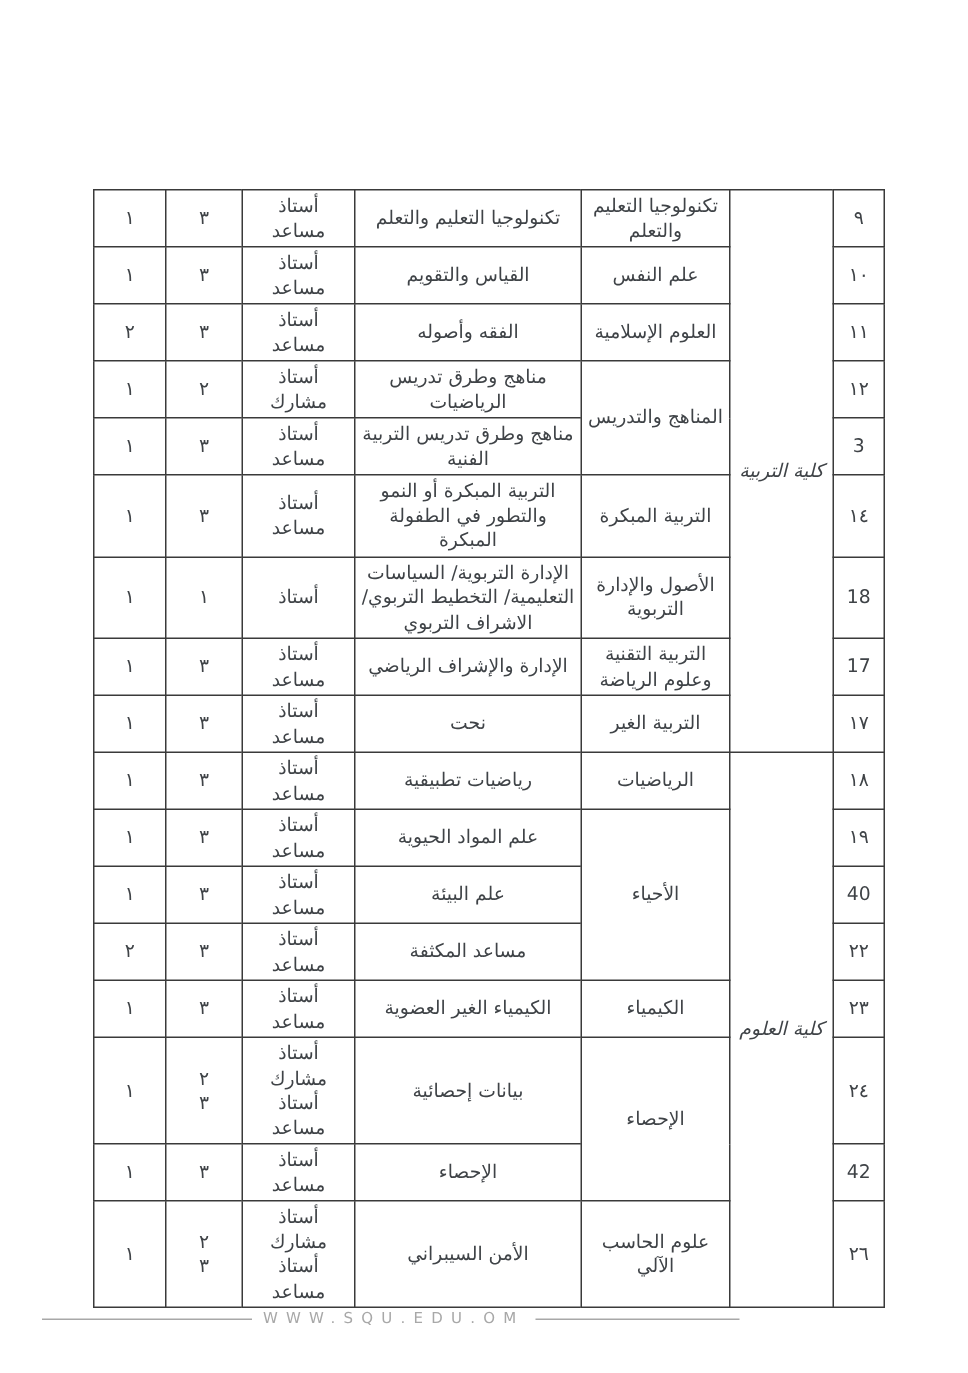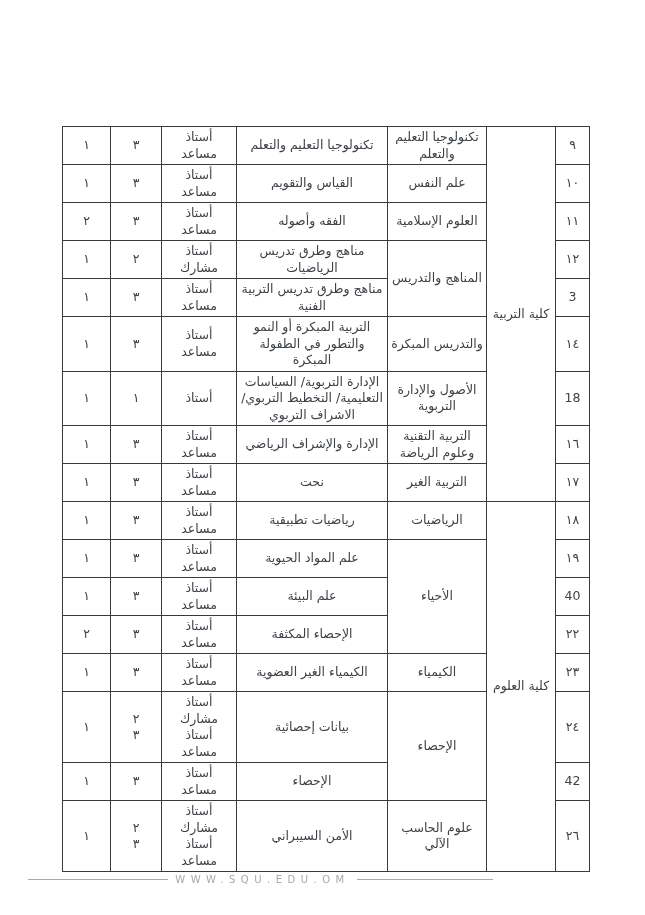--- a/index.html
+++ b/index.html
@@ -28,21 +28,21 @@
     text-align: center;
     vertical-align: middle;
     padding: 2px 3px;
     height: 30px;
     font-size: 12.5px;
     line-height: 1.32;
     white-space: pre-line;
     word-break: break-word;
   }
   td.serial-cell   { font-size: 12px; }
-  td.college-cell  { font-size: 13px; }
+  td.college-cell  { font-size: 13px; font-style: italic; }
   td.count-cell    { font-size: 12.5px; }
   .footer {
     position: absolute;
     left: 28px; top: 871px;
     width: 465px; height: 16px;
     display: flex;
     align-items: center;
   }
   .footer .fline {
     border-top: 1.5px solid var(--footer-color, #a8a8a8);
@@ -115,37 +115,37 @@
         <tr>
           <td class="serial-cell">3</td>
           <td>مناهج وطرق تدريس التربية الفنية</td>
           <td>أستاذ
 مساعد</td>
           <td class="count-cell">٣</td>
           <td class="count-cell">١</td>
         </tr>
         <tr>
           <td class="serial-cell">١٤</td>
-          <td>والتدريس المبكرة</td>
+          <td>التربية المبكرة</td>
           <td>التربية المبكرة أو النمو والتطور في الطفولة المبكرة</td>
           <td>أستاذ
 مساعد</td>
           <td class="count-cell">٣</td>
           <td class="count-cell">١</td>
         </tr>
         <tr>
           <td class="serial-cell">18</td>
           <td>الأصول والإدارة التربوية</td>
           <td>الإدارة التربوية/ السياسات التعليمية/ التخطيط التربوي/ الاشراف التربوي</td>
           <td>أستاذ</td>
           <td class="count-cell">١</td>
           <td class="count-cell">١</td>
         </tr>
         <tr>
-          <td class="serial-cell">١٦</td>
+          <td class="serial-cell">17</td>
           <td>التربية التقنية وعلوم الرياضة</td>
           <td>الإدارة والإشراف الرياضي</td>
           <td>أستاذ
 مساعد</td>
           <td class="count-cell">٣</td>
           <td class="count-cell">١</td>
         </tr>
         <tr>
           <td class="serial-cell">١٧</td>
           <td>التربية الغير</td>
@@ -177,21 +177,21 @@
         <tr>
           <td class="serial-cell">40</td>
           <td>علم البيئة</td>
           <td>أستاذ
 مساعد</td>
           <td class="count-cell">٣</td>
           <td class="count-cell">١</td>
         </tr>
         <tr>
           <td class="serial-cell">٢٢</td>
-          <td>الإحصاء المكثفة</td>
+          <td>مساعد المكثفة</td>
           <td>أستاذ
 مساعد</td>
           <td class="count-cell">٣</td>
           <td class="count-cell">٢</td>
         </tr>
         <tr>
           <td class="serial-cell">٢٣</td>
           <td>الكيمياء</td>
           <td>الكيمياء الغير العضوية</td>
           <td>أستاذ

